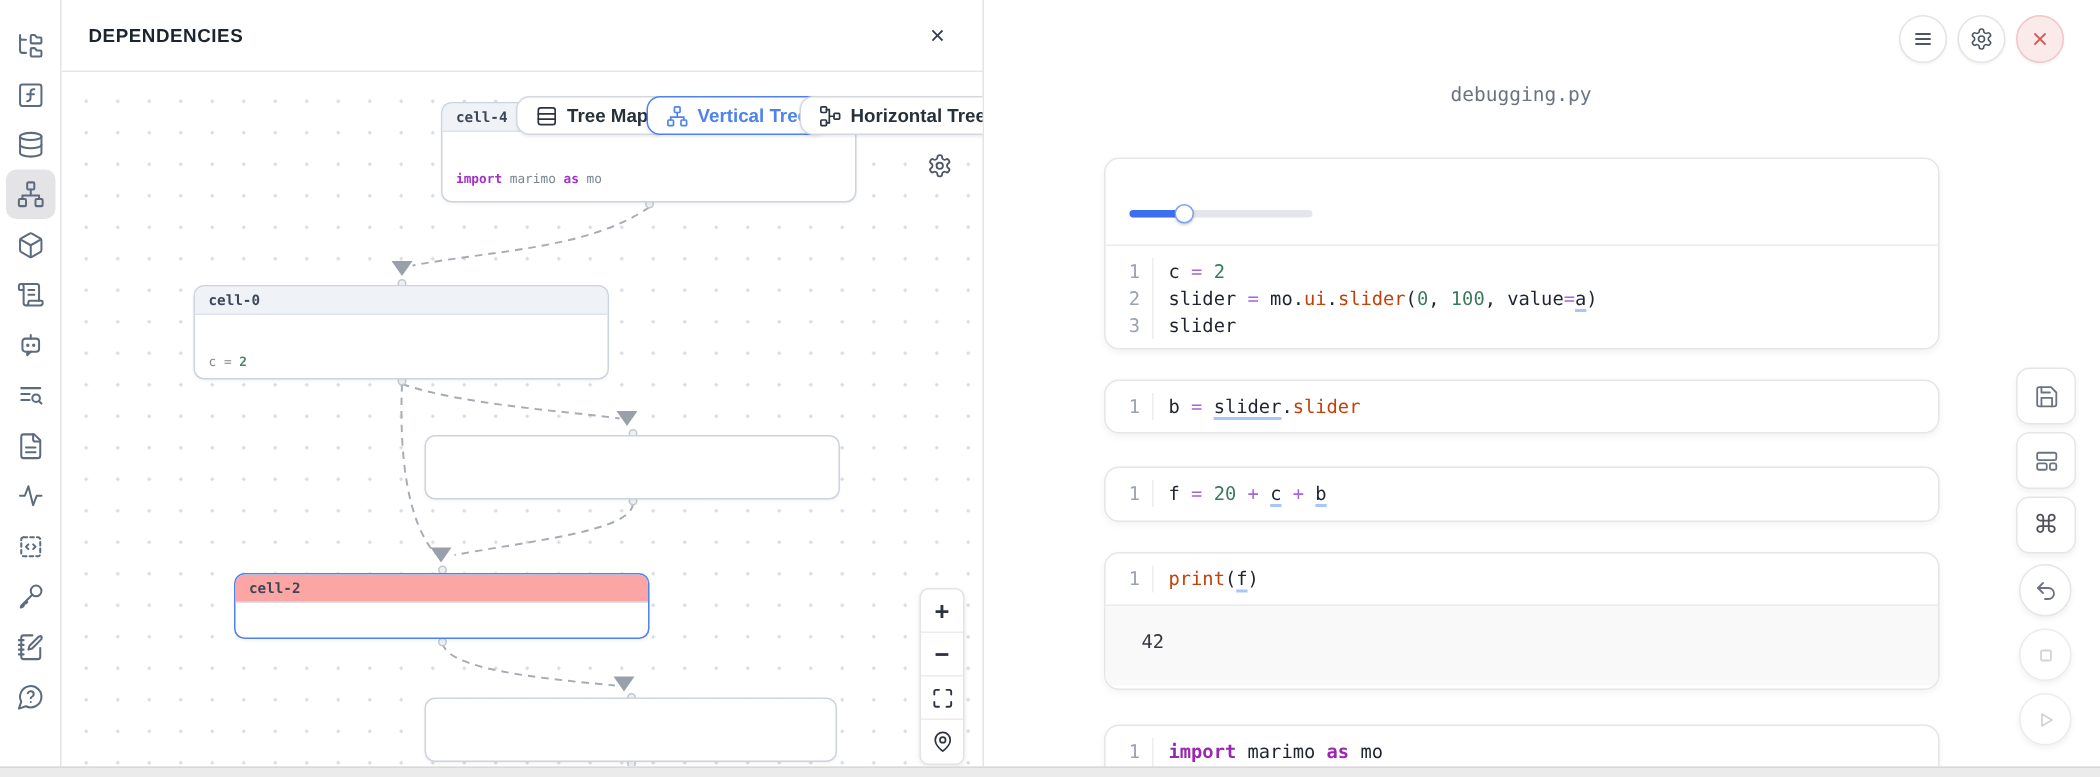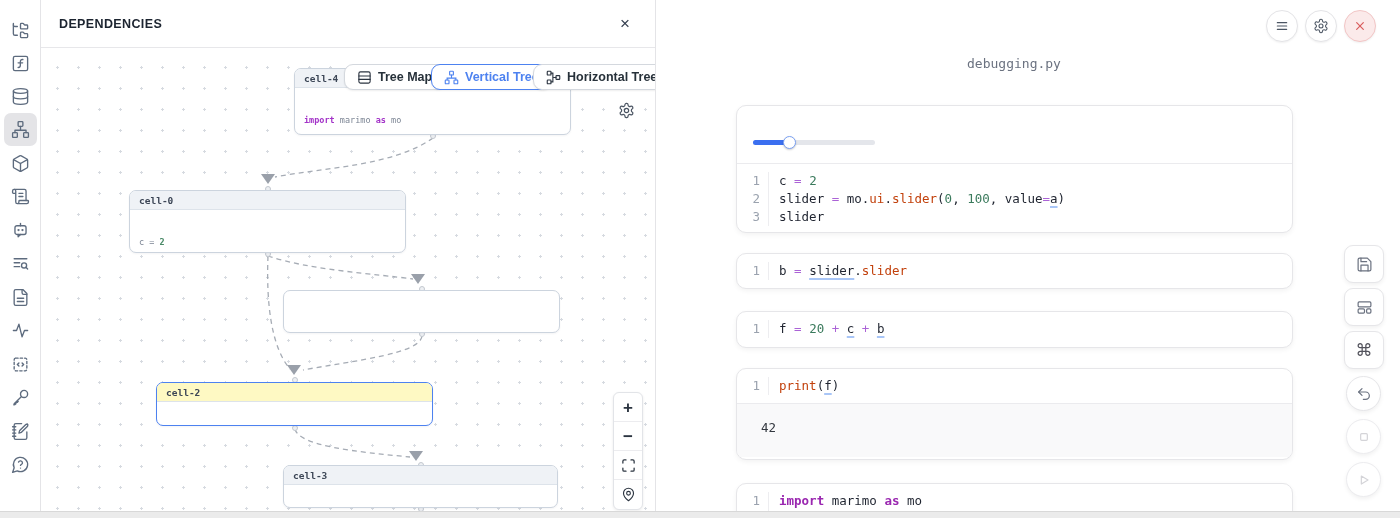--- a/index.html
+++ b/index.html
@@ -29,21 +29,21 @@
     background-size:21px 21px; background-position:6px 9px; }
   .edges { position:absolute; left:0; top:0; z-index:1; }
 
   .gnode { position:absolute; background:#fff; border:1px solid #ccd4de; border-radius:7px;
     z-index:2; overflow:hidden; box-shadow:0 1px 2px rgba(30,40,60,.05); cursor:pointer; }
   .gnode-header { background:#eff2f6; border-bottom:1px solid #dde3ea; padding:4px 9px 3px;
     font-family:"DejaVu Sans Mono", monospace; font-size:9.5px; font-weight:bold; color:#3c4656; }
   .gnode-body { padding:6px 9px; font-family:"DejaVu Sans Mono", monospace; font-size:8.5px;
     line-height:10.5px; color:#7c8594; white-space:pre; }
   .gnode.selected { border:1.6px solid #4d82f0; }
-  .gnode.selected .gnode-header { background:#fef9c3; }
+  .gnode.selected .gnode-header { background:#fca5a5; }
   .gnode .tok-op { color:#7c8594; }
   .gnode .tok-kw { color:#a333c8; font-weight:bold; }
   .gnode .tok-num { color:#4a8a68; font-weight:bold; }
   .gnode-body .gline { display:block; }
   .gnode-body.wide-gap .gline { margin-bottom:10px; }
   .gnode-body.wide-gap .gline:last-child { margin-bottom:0; }
 
   .view-btn { position:absolute; height:26px; display:flex; align-items:center; gap:6px;
     padding:0 12px; background:#fff; border:1px solid #d4d8de; border-radius:9px; z-index:4;
     font-size:12.5px; font-weight:600; color:#27313a; cursor:pointer;
@@ -291,21 +291,20 @@
       </div>
 
       <div class="gnode selected" style="left:115px; top:334px; width:277px; height:44px;">
         <div class="gnode-header">cell-2</div>
         <div class="gnode-body">
           
         </div>
       </div>
 
       <div class="gnode" style="left:242px; top:417px; width:275px; height:43px;">
-        <div class="gnode-header">cell-3</div>
         <div class="gnode-body">
           
         </div>
       </div>
 
       <button class="view-btn" style="left:303px; top:16px;">
         <svg viewBox="0 0 24 24" fill="none" stroke="#2b3440" stroke-width="1.8" stroke-linecap="round">
             <rect x="3" y="3" width="18" height="18" rx="2.5"></rect>
             <path d="M3 9.5h18"></path>
             <path d="M3 15h18"></path>

